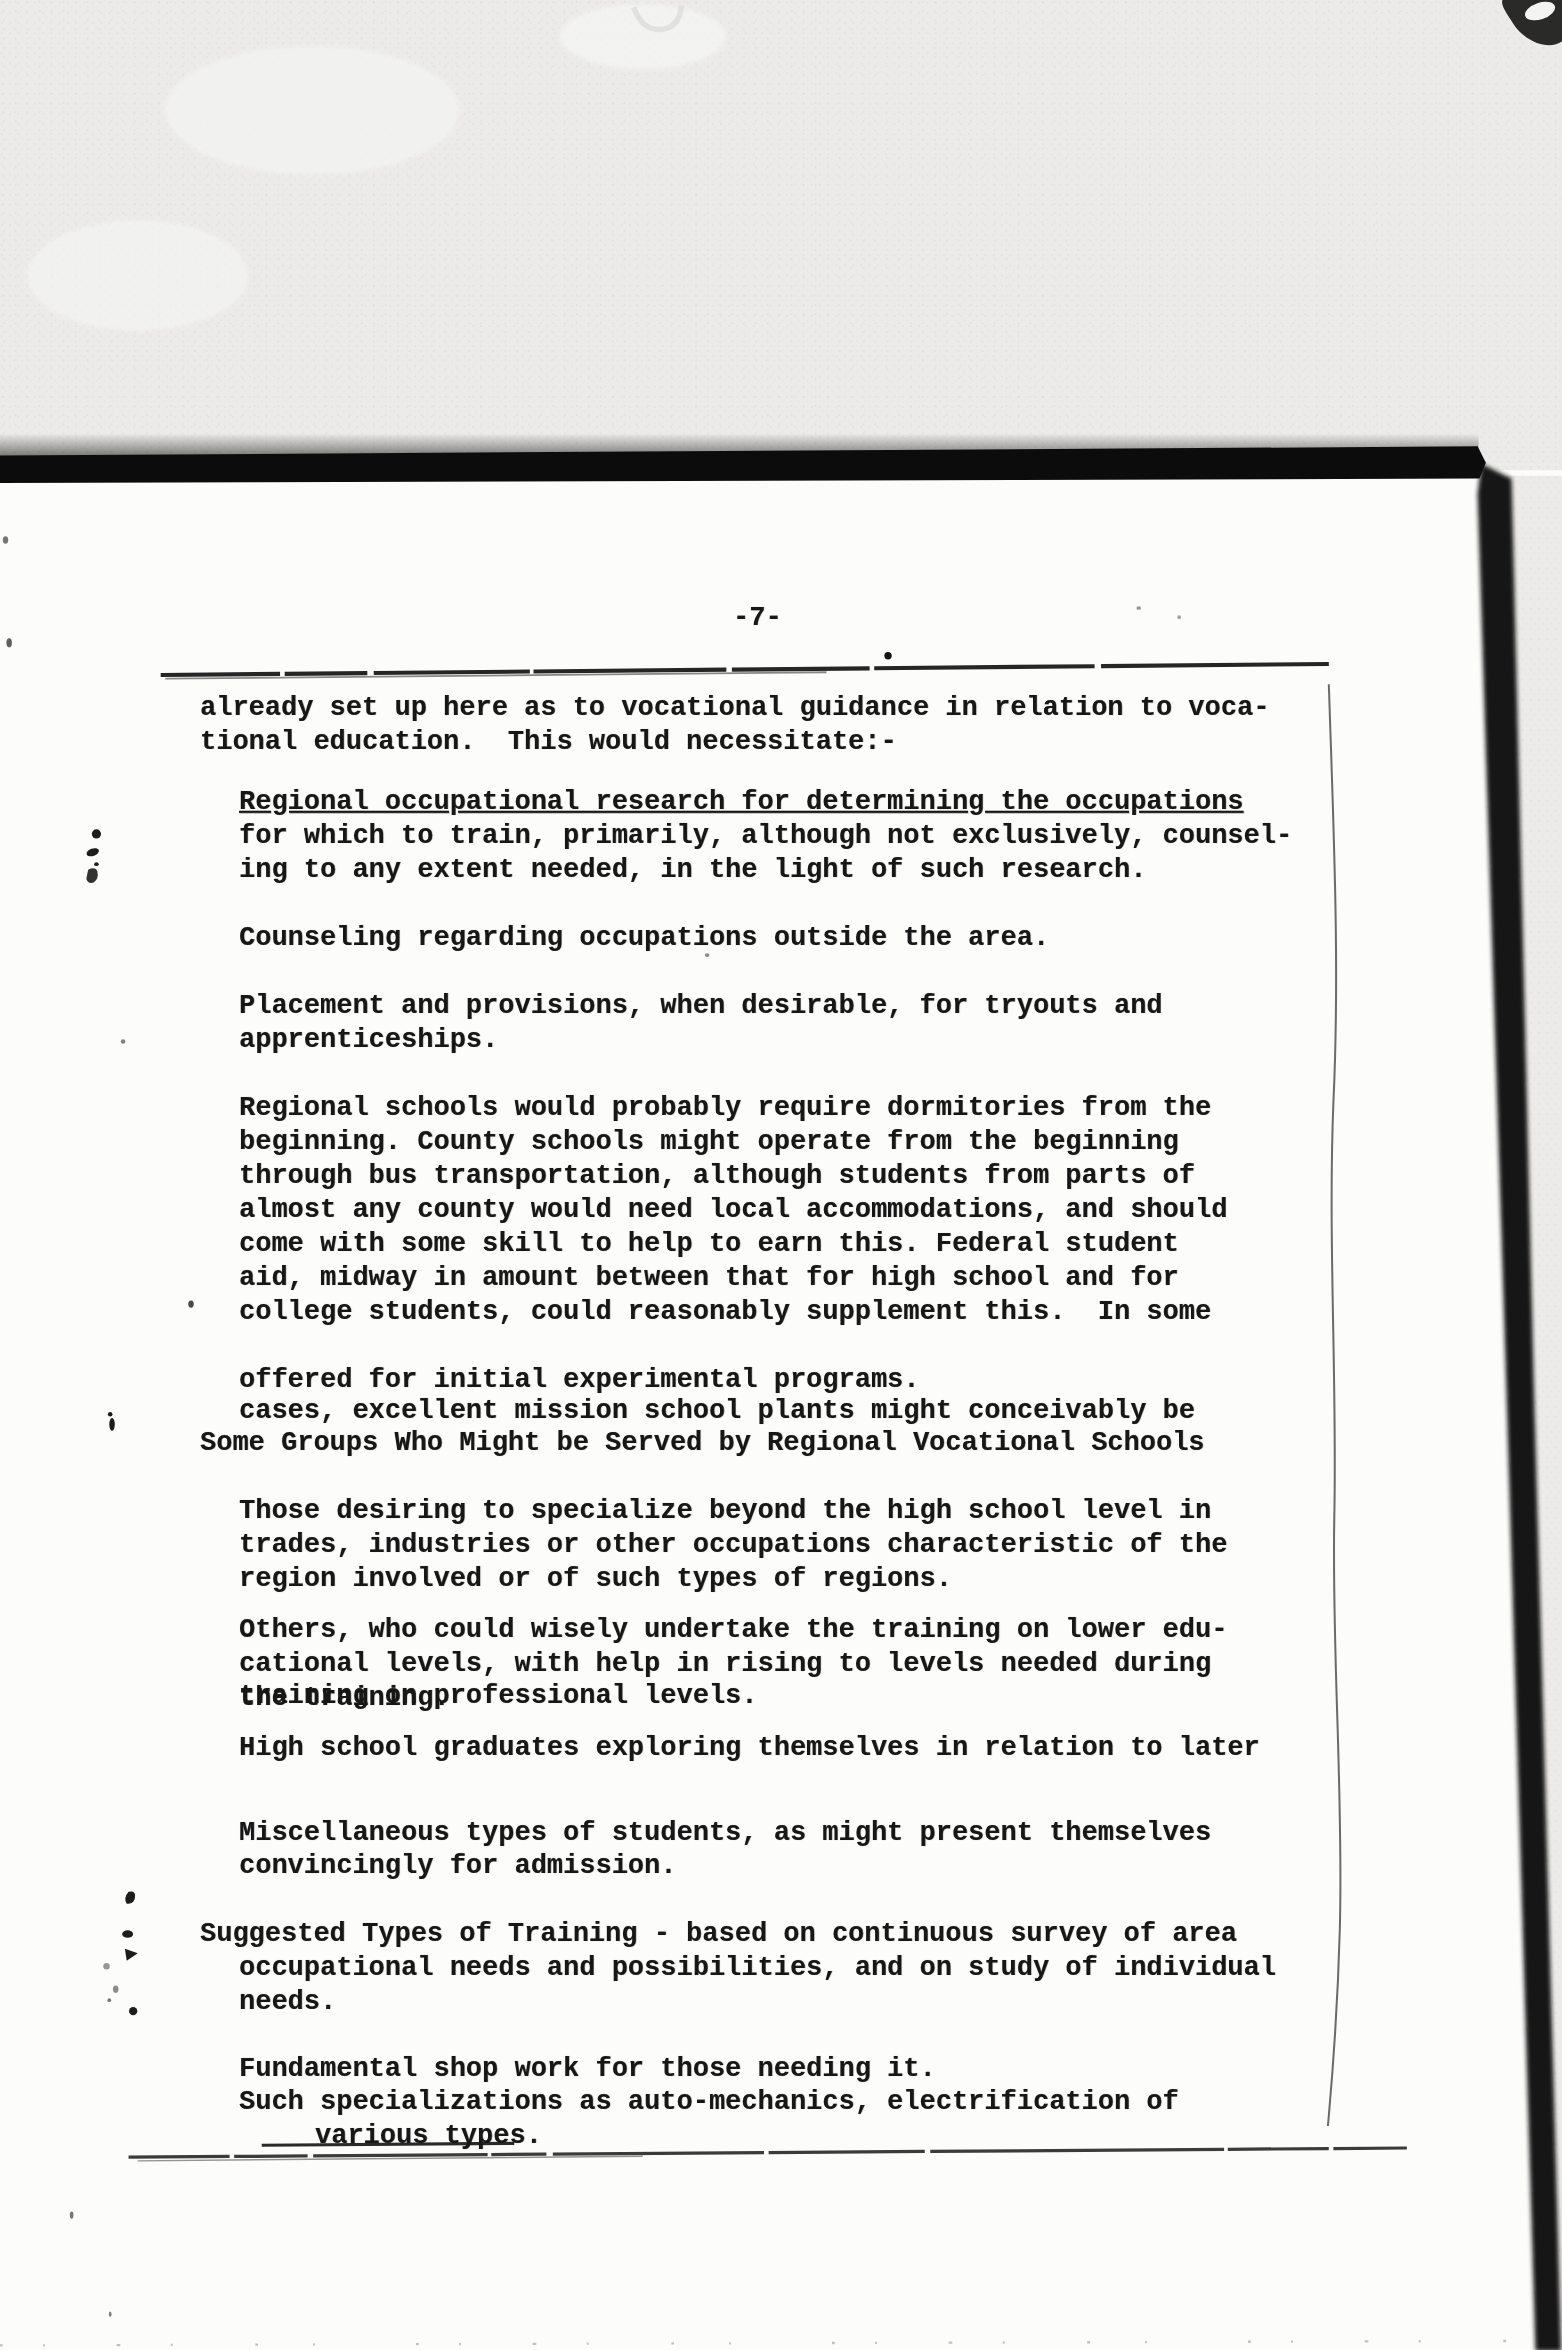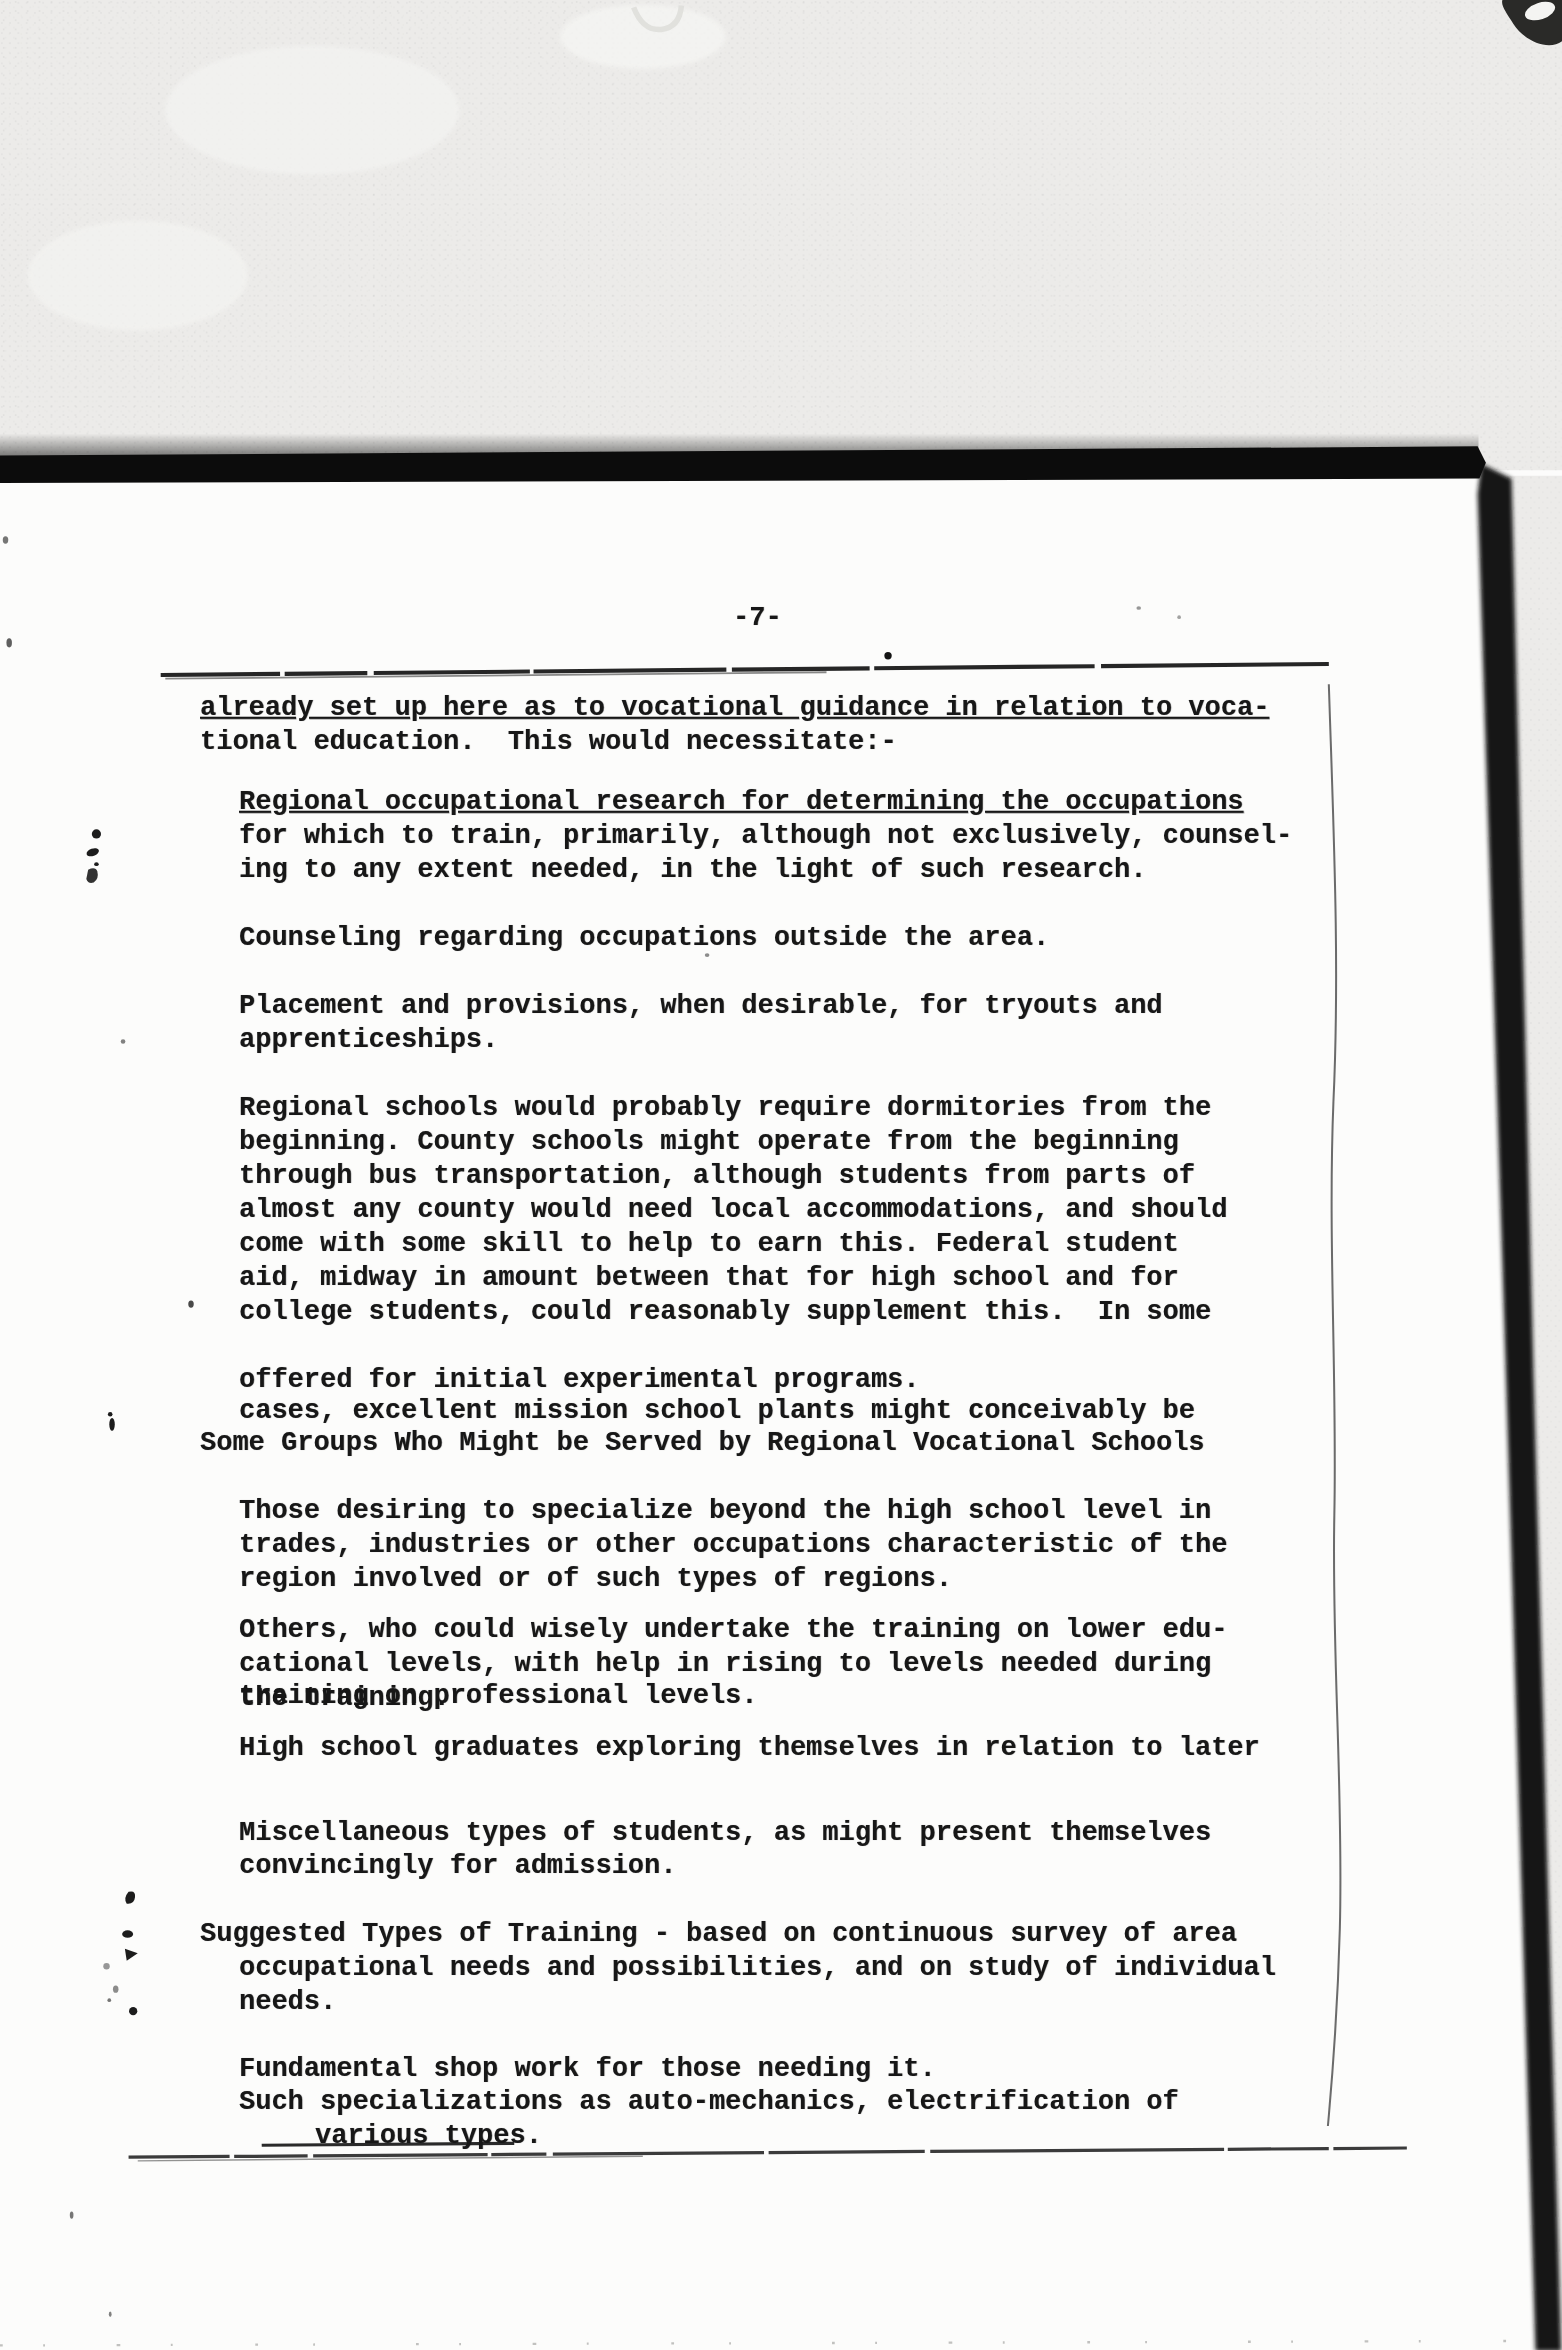--- a/index.html
+++ b/index.html
@@ -117,21 +117,21 @@
       <ellipse cx="120" cy="2520" rx="1.5" ry="3" opacity="0.55"></ellipse>
       <ellipse cx="770" cy="1040" rx="2.5" ry="2" opacity="0.5"></ellipse>
     </g>
 
     <line x1="0" y1="2554" x2="1690" y2="2549" stroke="#9b9b98" stroke-width="2.5" stroke-dasharray="3 44 2 78 4 55 2 90 3 60 2 110" opacity="0.6"></line>
   </svg>
 
   <div id="textlayer">
     <div class="tline" style="left:733px;top:601px;">-7-</div>
     <div id="text-lines">
-        <div class="tline" style="left: 200px; top: 691px; text-decoration: underline;">already set up here as to vocational guidance in relation to voca-</div>
+        <div class="tline" style="left: 200px; top: 691px;">already set up here as to vocational guidance in relation to voca-</div>
         <div class="tline" style="left: 200px; top: 725px;">tional education.  This would necessitate:-</div>
         <div class="tline" style="left: 239px; top: 785px; text-decoration: underline;">Regional occupational research for determining the occupations</div>
         <div class="tline" style="left: 239px; top: 819px;">for which to train, primarily, although not exclusively, counsel-</div>
         <div class="tline" style="left: 239px; top: 853px;">ing to any extent needed, in the light of such research.</div>
         <div class="tline" style="left: 239px; top: 921px;">Counseling regarding occupations outside the area.</div>
         <div class="tline" style="left: 239px; top: 989px;">Placement and provisions, when desirable, for tryouts and</div>
         <div class="tline" style="left: 239px; top: 1023px;">apprenticeships.</div>
         <div class="tline" style="left: 239px; top: 1091px;">Regional schools would probably require dormitories from the</div>
         <div class="tline" style="left: 239px; top: 1125px;">beginning. County schools might operate from the beginning</div>
         <div class="tline" style="left: 239px; top: 1159px;">through bus transportation, although students from parts of</div>

